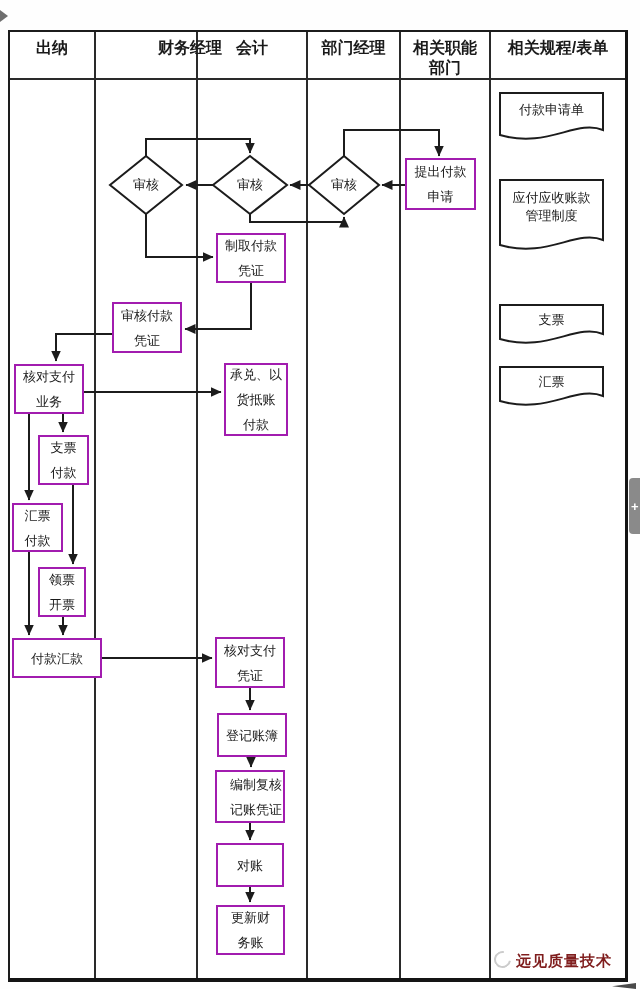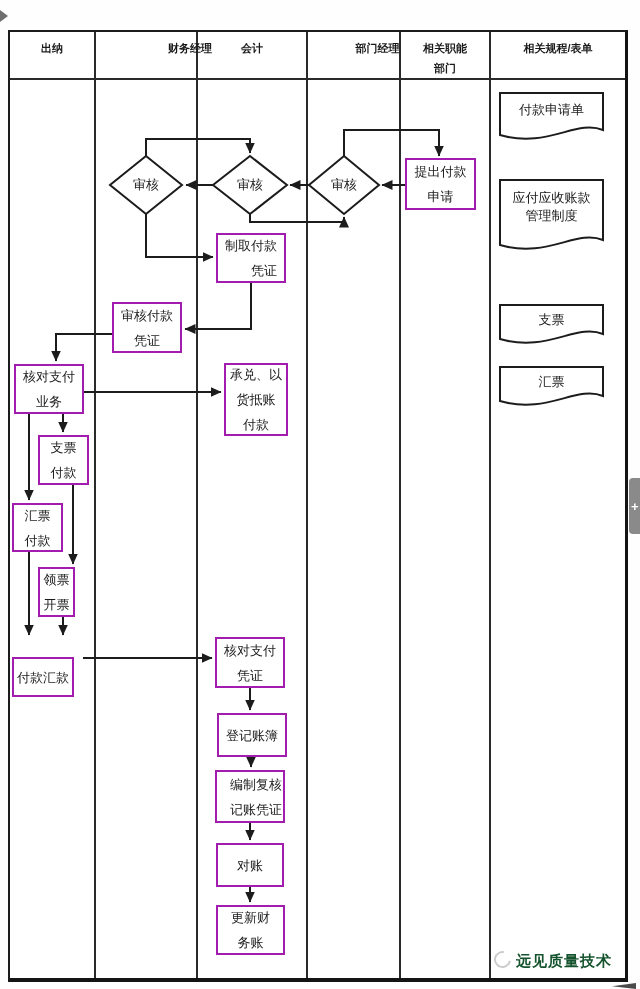--- a/index.html
+++ b/index.html
@@ -14,21 +14,21 @@
   #frame{
     left:8px;top:30px;width:620px;height:952px;box-sizing:border-box;
     border-top:2px solid #1c1c1c;border-left:2px solid #1c1c1c;
     border-right:3px solid #141414;border-bottom:4px solid #141414;
     background:#fff;z-index:0;
   }
   .vdiv{width:2px;background:#2a2a2a;top:32px;height:946px;z-index:1;}
   #header-underline{left:10px;top:78px;width:615px;height:2px;background:#2a2a2a;z-index:1;}
   .hcell{
     top:32px;height:46px;z-index:2;display:flex;justify-content:center;
-    padding-top:6px;box-sizing:border-box;font-weight:bold;font-size:11px;
+    padding-top:6px;box-sizing:border-box;font-weight:bold;font-size:16px;
     text-align:center;white-space:pre-line;line-height:20px;
   }
   svg#flow{left:0;top:0;z-index:2;}
   .node{
     border:2px solid #a21caf;background:#ffffff;box-sizing:border-box;
     display:flex;align-items:center;justify-content:center;text-align:center;
     font-size:13px;line-height:25px;white-space:pre-line;z-index:3;
   }
   .shape-label{
     z-index:4;display:flex;align-items:center;justify-content:center;
@@ -39,21 +39,21 @@
     left:0;top:10px;width:8px;height:12px;background:#6e6e6e;
     clip-path:polygon(0 0,100% 50%,0 100%);z-index:5;
   }
   #side-tab{
     left:629px;top:478px;width:11px;height:56px;background:#8a8a8a;
     border-radius:4px 0 0 4px;z-index:6;display:flex;align-items:center;
     color:#ffffff;font-weight:bold;font-size:13px;padding-left:2px;box-sizing:border-box;
   }
   #watermark{
     left:516px;top:950px;width:110px;height:22px;z-index:5;
-    color:#14532d;font-size:15px;letter-spacing:1px;font-weight:bold;
+    color:#7f1d1d;font-size:15px;letter-spacing:1px;font-weight:bold;
     text-shadow:0 1px 0 #ffffff;display:flex;align-items:center;text-align:center;
   }
   #watermark-logo{
     left:494px;top:951px;width:17px;height:17px;border:2px solid #cccccc;
     border-radius:50%;box-sizing:border-box;z-index:5;
     border-right-color:transparent;transform:rotate(-35deg);
   }
   #corner-mark{
     left:612px;top:983px;width:24px;height:6px;background:#4a4a4a;
     clip-path:polygon(100% 0,0 55%,100% 100%);z-index:6;
@@ -70,21 +70,21 @@
   <div class="vdiv abs" style="left:94px;"></div>
   <div class="vdiv abs" style="left:196px;"></div>
   <div class="vdiv abs" style="left:306px;"></div>
   <div class="vdiv abs" style="left:399px;"></div>
   <div class="vdiv abs" style="left:489px;"></div>
   <div id="header-underline" class="abs"></div>
 
   <div class="hcell abs" style="left:10px;width:84px;">出纳</div>
   <div class="hcell abs" style="left:96px;width:100px;margin-left:44px;">财务经理</div>
   <div class="hcell abs" style="left:198px;width:108px;">会计</div>
-  <div class="hcell abs" style="left:308px;width:91px;margin-left:24px;">部门经理</div>
+  <div class="hcell abs" style="left:308px;width:91px;">部门经理</div>
   <div class="hcell abs" style="left:401px;width:88px;">相关职能
 部门</div>
   <div class="hcell abs" style="left:491px;width:134px;">相关规程/表单</div>
 
   <svg id="flow" class="abs" width="640" height="989" viewBox="0 0 640 989">
     <defs>
       <marker id="ah" markerUnits="userSpaceOnUse" markerWidth="12" markerHeight="10" refX="10.5" refY="5" orient="auto">
         <path d="M0,0 L11,5 L0,10 Z" fill="#1c1c1c"></path>
       </marker>
     </defs>
@@ -116,36 +116,36 @@
       <polygon points="146,156 182,185 146,214 110,185"></polygon>
       <path d="M500,93 L603,93 L603,130 C576,119 547,149 500,135 Z"></path>
       <path d="M500,180 L603,180 L603,240 C576,229 547,259 500,245 Z"></path>
       <path d="M500,305 L603,305 L603,334 C576,323 547,353 500,339 Z"></path>
       <path d="M500,367 L603,367 L603,396 C576,385 547,415 500,401 Z"></path>
     </g>
   </svg>
 
   <div class="node abs" style="left:405px;top:158px;width:71px;height:52px;">提出付款
 申请</div>
-  <div class="node abs" style="left:216px;top:233px;width:70px;height:50px;text-align:right;">制取付款
+  <div class="node abs" style="left:216px;top:233px;width:70px;height:50px;">制取付款
 凭证</div>
   <div class="node abs" style="left:112px;top:302px;width:70px;height:51px;">审核付款
 凭证</div>
   <div class="node abs" style="left:14px;top:364px;width:70px;height:50px;">核对支付
 业务</div>
   <div class="node abs" style="left:224px;top:363px;width:64px;height:73px;">承兑、以
 货抵账
 付款</div>
   <div class="node abs" style="left:38px;top:435px;width:51px;height:50px;">支票
 付款</div>
   <div class="node abs" style="left:12px;top:503px;width:51px;height:49px;">汇票
 付款</div>
-  <div class="node abs" style="left:38px;top:567px;width:37px;height:50px;">领票
+  <div class="node abs" style="left:38px;top:567px;width:48px;height:50px;">领票
 开票</div>
-  <div class="node abs" style="left:12px;top:657px;width:62px;height:40px;">付款汇款</div>
+  <div class="node abs" style="left:12px;top:638px;width:90px;height:40px;">付款汇款</div>
   <div class="node abs" style="left:215px;top:637px;width:70px;height:51px;">核对支付
 凭证</div>
   <div class="node abs" style="left:217px;top:713px;width:70px;height:44px;">登记账簿</div>
   <div class="node abs" style="left:215px;top:770px;width:70px;height:53px;padding-left:12px;">编制复核
 记账凭证</div>
   <div class="node abs" style="left:216px;top:843px;width:68px;height:44px;">对账</div>
   <div class="node abs" style="left:216px;top:905px;width:69px;height:50px;">更新财
 务账</div>
 
   <div class="shape-label abs" style="left:324px;top:176px;width:40px;height:18px;">审核</div>

